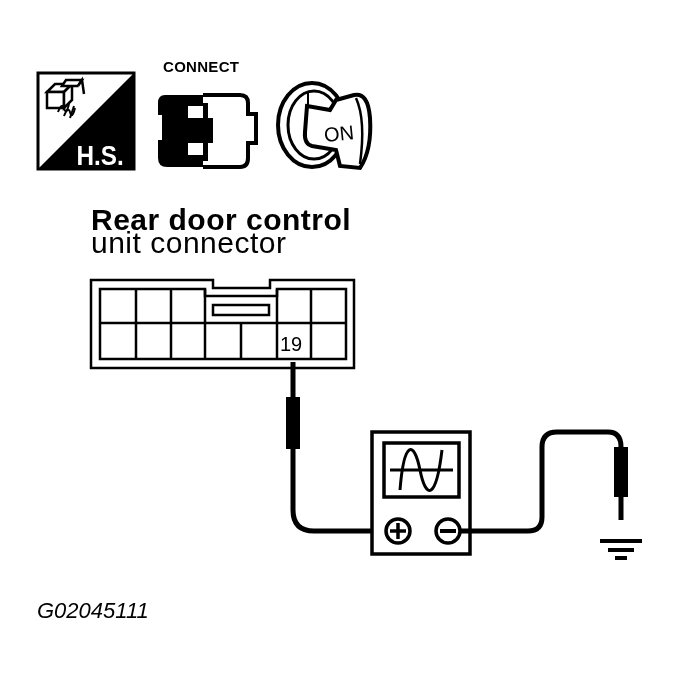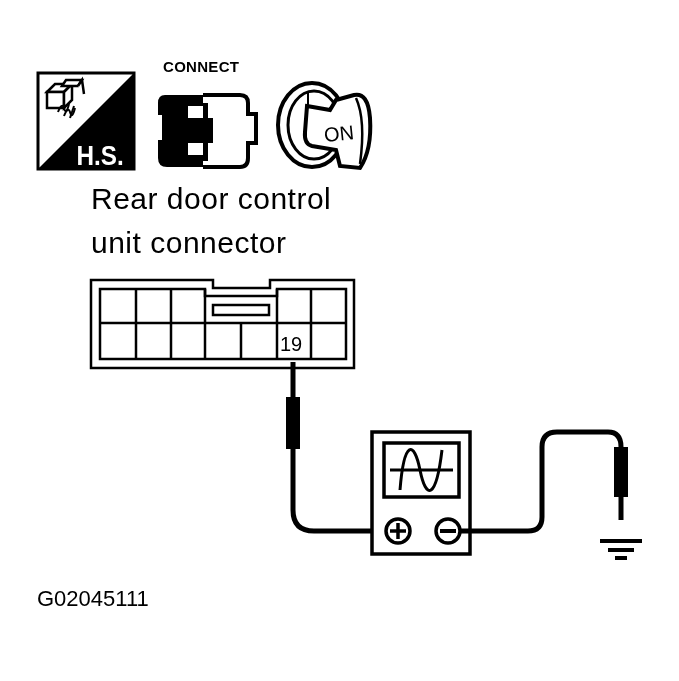--- a/index.html
+++ b/index.html
@@ -1,19 +1,19 @@
 <!DOCTYPE html>
 <html><head>
 <meta charset="utf-8">
 <style>
   html, body { margin: 0; padding: 0; background: #ffffff; }
   body { width: 679px; height: 681px; position: relative; overflow: hidden; font-family: "Liberation Sans", "DejaVu Sans", sans-serif; color: #000; }
   svg.diagram { position: absolute; left: 0; top: 0; }
   .title-line { position: absolute; left: 91px; font-size: 30px; letter-spacing: 0.5px; line-height: 1; white-space: nowrap; }
-  .fig-id { position: absolute; left: 37px; top: 588px; font-size: 22px; line-height: 1; white-space: nowrap; }
+  .fig-id { position: absolute; left: 37px; top: 600px; font-size: 22px; line-height: 1; white-space: nowrap; font-style: italic; }
   .connect-label { position: absolute; left: 163px; top: 59px; font-size: 15px; font-weight: bold; line-height: 1; letter-spacing: 0.3px; }
 </style>
 </head>
 <body>
 
 <svg class="diagram" width="679" height="681" viewBox="0 0 679 681">
 
   <g>
     <rect x="38" y="73" width="96" height="96" fill="#fff" stroke="#000" stroke-width="3"></rect>
     <polygon points="134,73 134,169 38,169" fill="#000"></polygon>
@@ -107,16 +107,16 @@
 
   <g stroke="#000">
     <line x1="600" y1="541" x2="642" y2="541" stroke-width="4"></line>
     <line x1="608" y1="550" x2="634" y2="550" stroke-width="4"></line>
     <line x1="615" y1="558" x2="627" y2="558" stroke-width="4"></line>
   </g>
 </svg>
 
 <div class="connect-label">CONNECT</div>
 
-<div class="title-line" style="top:184px;">Rear door control</div>
+<div class="title-line" style="top:205px;font-weight:bold;">Rear door control</div>
 <div class="title-line" style="top:228px;">unit connector</div>
 
 <div class="fig-id">G02045111</div>
 
 </body></html>

